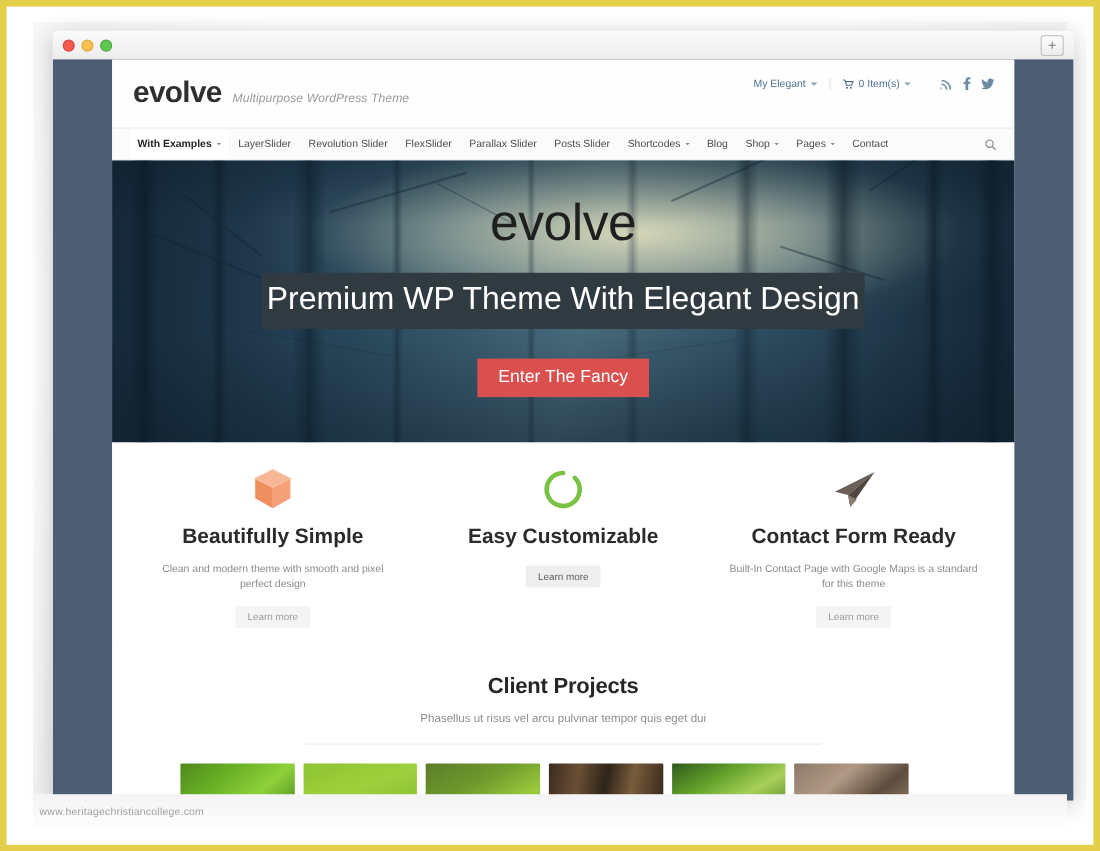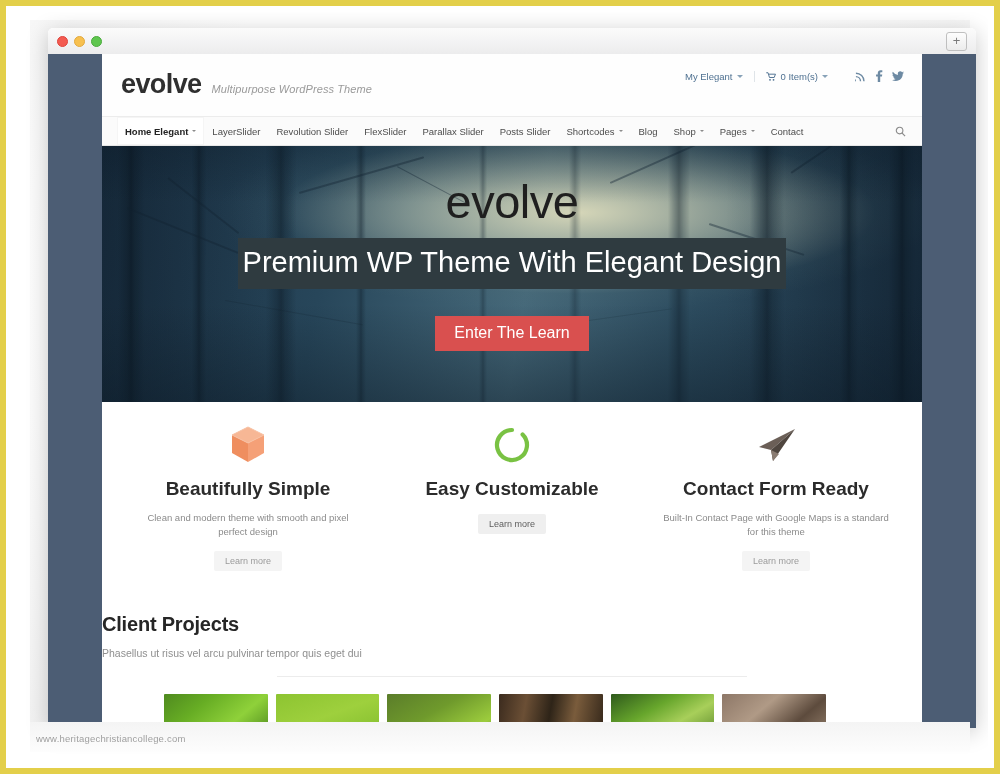--- a/index.html
+++ b/index.html
@@ -262,21 +262,21 @@
   }
   #hero-title {
     margin-top: 32px;
     font-size: 47px;
     color: #1f1f1f;
     letter-spacing: -0.5px;
     line-height: 1;
     font-weight: normal;
   }
   #hero-band {
-    margin-top: 13px;
+    margin-top: 23px;
     background: #2f3b40;
     color: #ffffff;
     font-size: 29px;
     padding: 9px 5px 11px;
     line-height: 1.08;
     white-space: nowrap;
   }
   #hero-cta {
     margin-top: 27px;
     background: #d9504f;
@@ -325,21 +325,21 @@
     color: #9b9b9b;
     font-size: 9px;
     padding: 5px 11px;
     border-radius: 2px;
   }
   .feature.mid .feat-btn { background: #efefef; color: #5d5d5d; }
 
   
   #projects {
     background: #ffffff;
-    text-align: left;
+    text-align: center;
     padding-top: 28px;
   }
   #proj-title {
     font-size: 20px;
     font-weight: bold;
     color: #262626;
     letter-spacing: -0.2px;
   }
   #proj-sub {
     margin-top: 11px;
@@ -455,21 +455,21 @@
                 <svg width="12" height="11" viewBox="0 0 14 12">
                   <path d="M14 1.4c-.5.23-1.05.38-1.62.45.58-.35 1.03-.9 1.24-1.56-.55.32-1.15.56-1.8.69A2.85 2.85 0 0 0 6.9 3.57c0 .22.02.44.07.65A8.1 8.1 0 0 1 .97.55 2.85 2.85 0 0 0 1.85 4.4 2.8 2.8 0 0 1 .56 4.05v.04c0 1.38.98 2.53 2.28 2.79-.24.07-.49.1-.75.1-.18 0-.36-.02-.53-.05a2.86 2.86 0 0 0 2.66 1.98A5.72 5.72 0 0 1 0 10.1a8.07 8.07 0 0 0 4.4 1.29c5.28 0 8.17-4.37 8.17-8.17l-.01-.37A5.8 5.8 0 0 0 14 1.4z" fill="#6d8aa3"></path>
                 </svg>
               </a>
             </span>
           </div>
         </div>
 
         <div id="nav">
           <div class="nav-item active">
-            <span>Home Elegant</span>
+            <span>With Examples</span>
             <i class="nav-caret"></i>
           </div>
           <div class="nav-item">
             <span>LayerSlider</span>
           </div>
           <div class="nav-item">
             <span>Revolution Slider</span>
           </div>
           <div class="nav-item">
             <span>FlexSlider</span>
@@ -527,21 +527,21 @@
             <span class="branch" style="left:74%; top:30%; width:100px; height:2px;   transform:rotate(18deg);"></span>
             <span class="branch" style="left:84%; top:10%; width:90px;  height:1.6px; transform:rotate(-34deg);"></span>
             <span class="branch" style="left:15%; top:60%; width:140px; height:1.4px; transform:rotate(10deg); opacity:.6;"></span>
             <span class="branch" style="left:55%; top:70%; width:120px; height:1.4px; transform:rotate(-8deg); opacity:.5;"></span>
           </div>
           <div id="hero-vignette"></div>
 
           <div id="hero-content">
             <div id="hero-title">evolve</div>
             <div id="hero-band">Premium WP Theme With Elegant Design</div>
-            <div id="hero-cta">Enter The Learn</div>
+            <div id="hero-cta">Enter The Fancy</div>
           </div>
         </div>
 
         <div id="features">
 
           <div class="feature">
             <div class="feat-icon">
               <svg width="38" height="40" viewBox="0 0 38 40">
                 <path d="M19 2 35 10 19 18 3 10z" fill="#f7b795"></path>
                 <path d="M3 10v18l16 9V18z" fill="#ef8e5f"></path>

